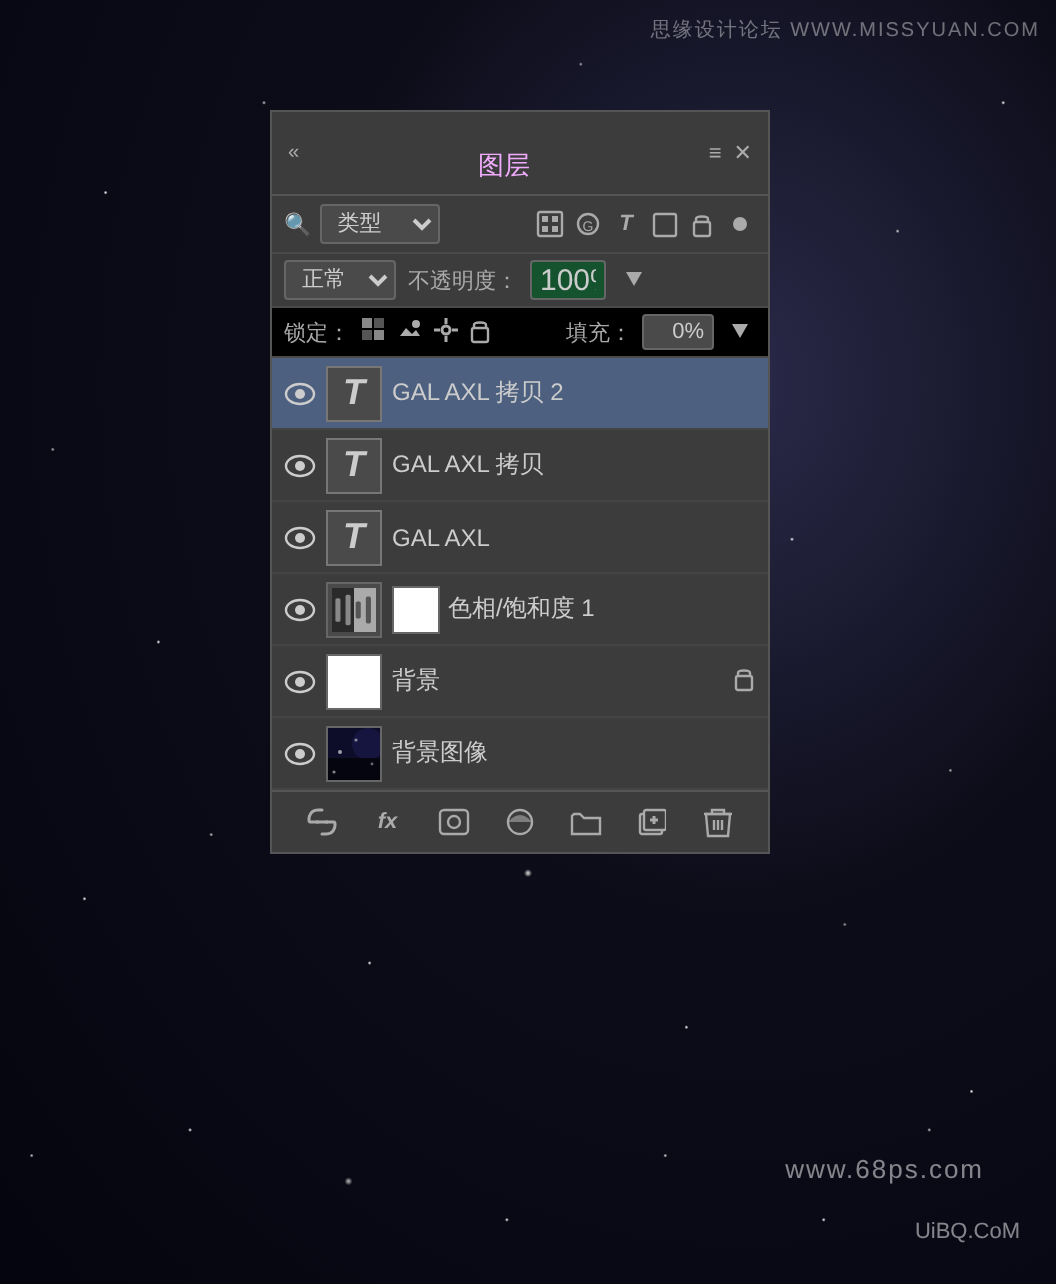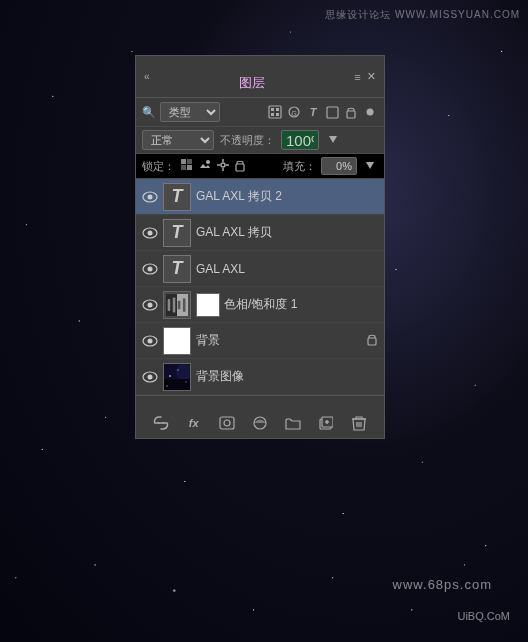--- a/index.html
+++ b/index.html
@@ -186,21 +186,21 @@
       background: #3c3c3c;
       border-bottom: 1px solid #4a4a4a;
     }
 
     .blend-select {
       background: #4a4a4a;
       border: 1px solid #666;
       color: #ccc;
       font-size: 11px;
       padding: 1px 4px;
-      width: 72px;
+      width: 56px;
       height: 20px;
       border-radius: 2px;
     }
 
     .opacity-label {
       color: #aaa;
       font-size: 11px;
     }
 
     .opacity-input {
@@ -358,21 +358,20 @@
 
     .tb-icon {
       width: 20px;
       height: 20px;
       display: flex;
       align-items: center;
       justify-content: center;
       color: #aaa;
       font-size: 13px;
       cursor: pointer;
-      margin-top: 12px;
     }
 
     
     .ea-text {
       position: absolute;
       top: 81px;
       left: 139px;
       color: #fff;
       font-size: 28px;
       font-weight: bold;

